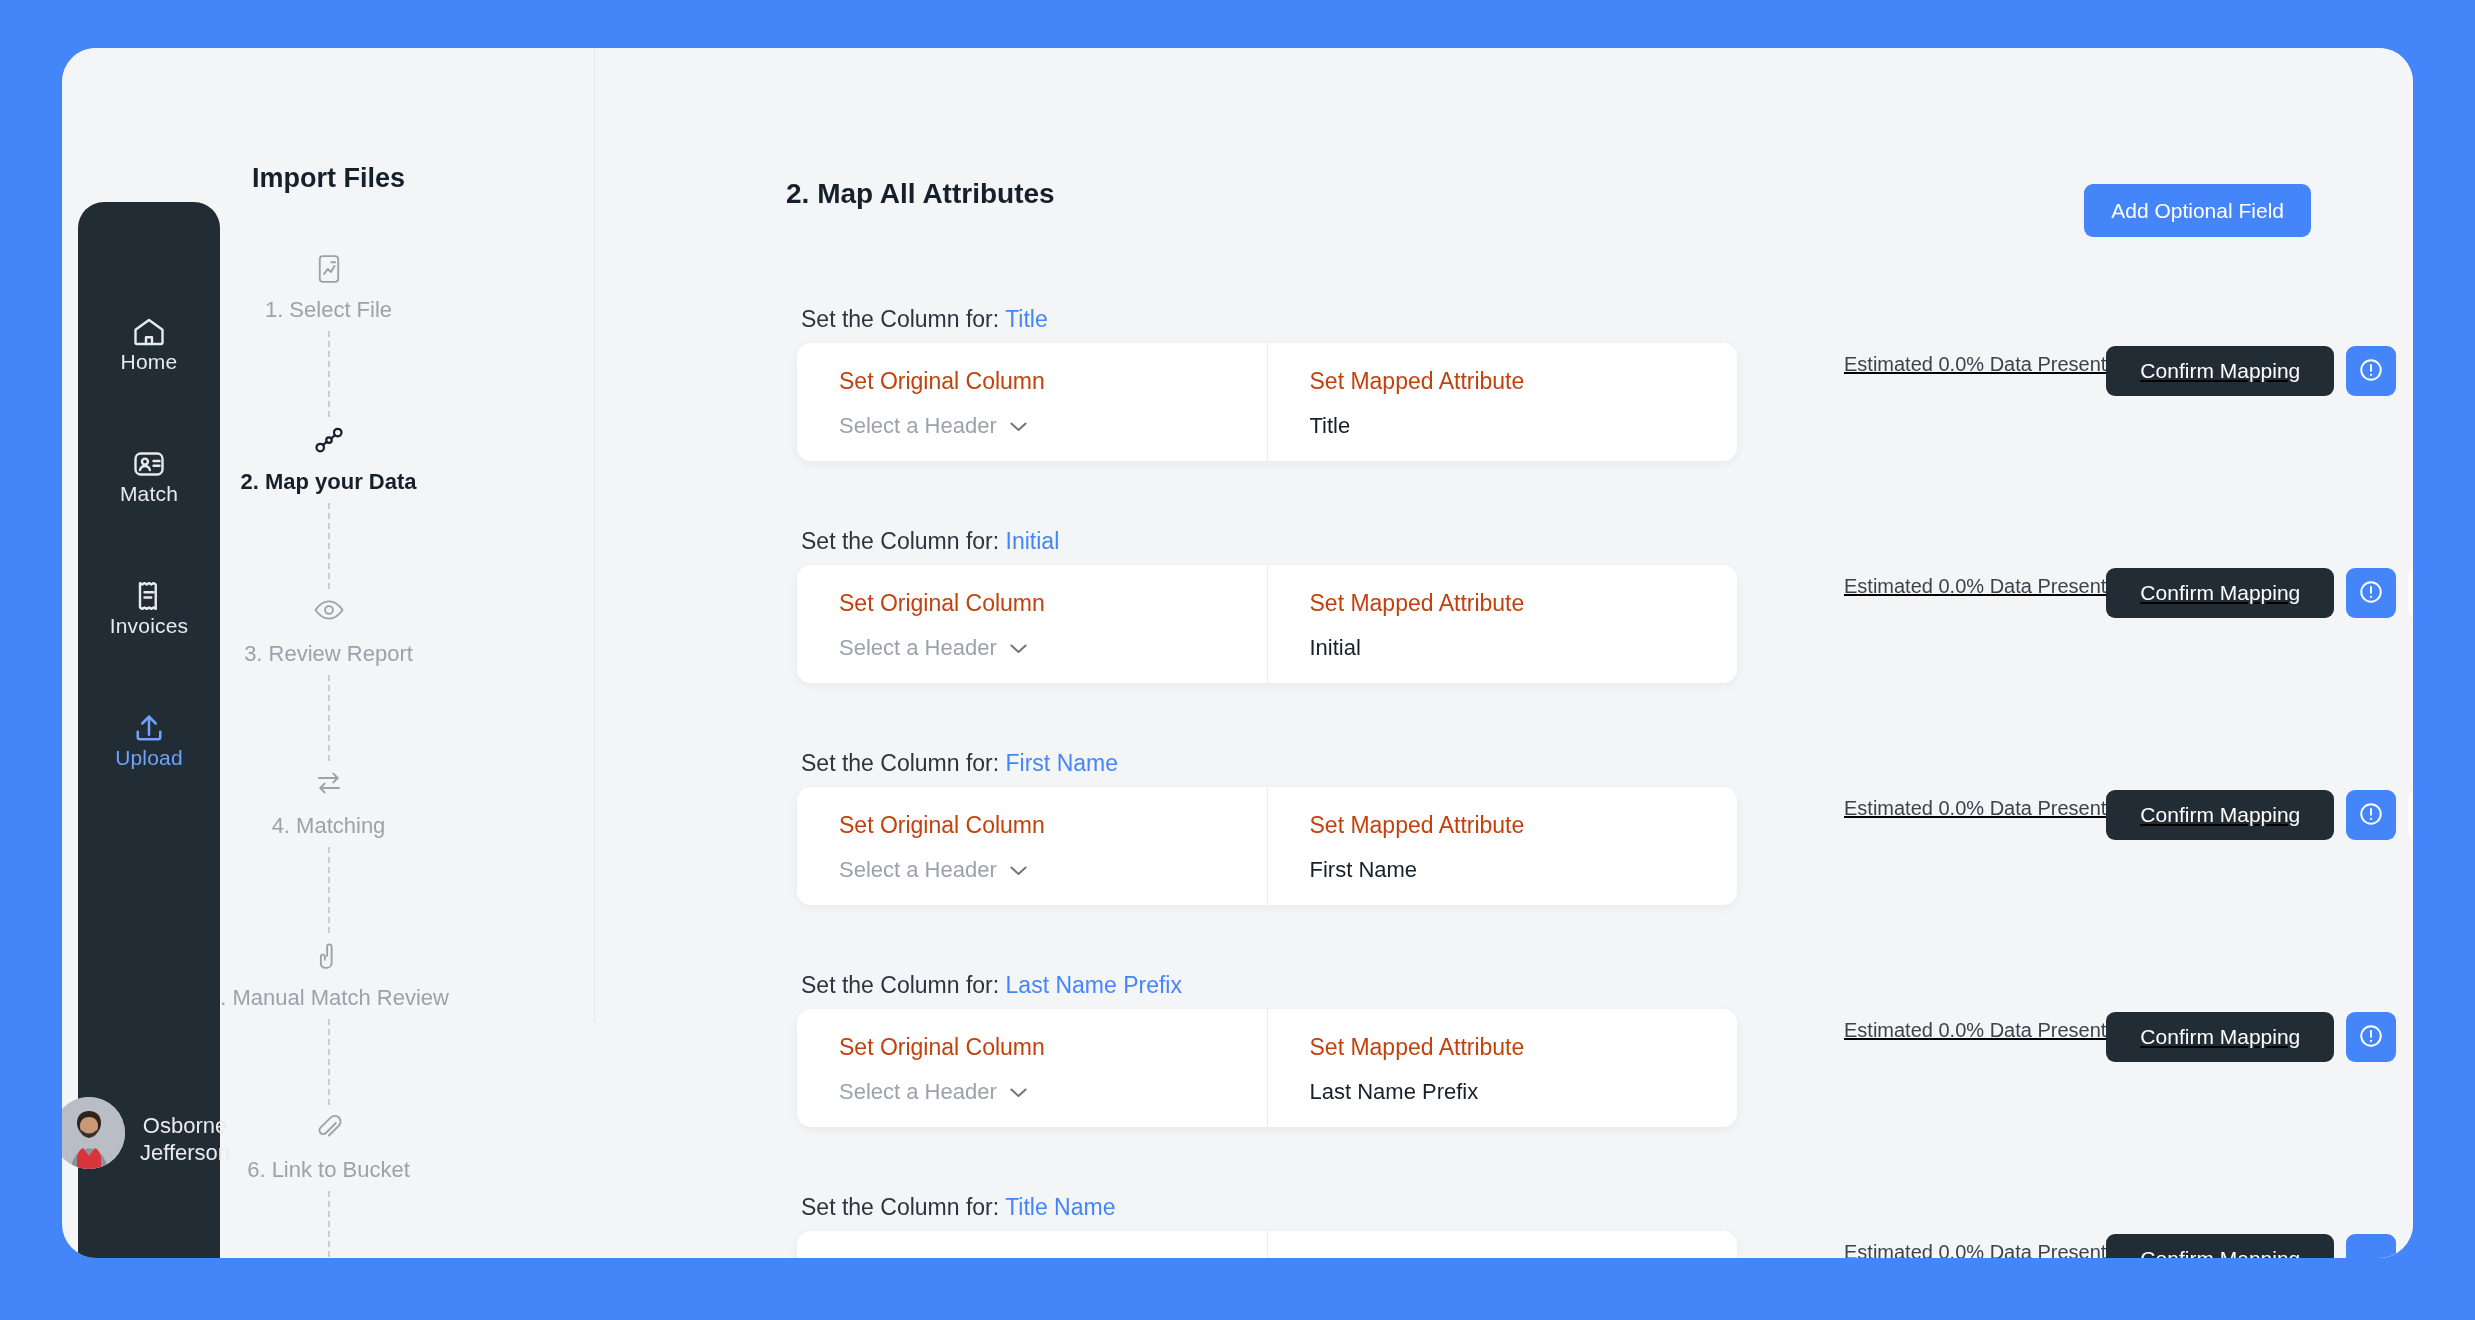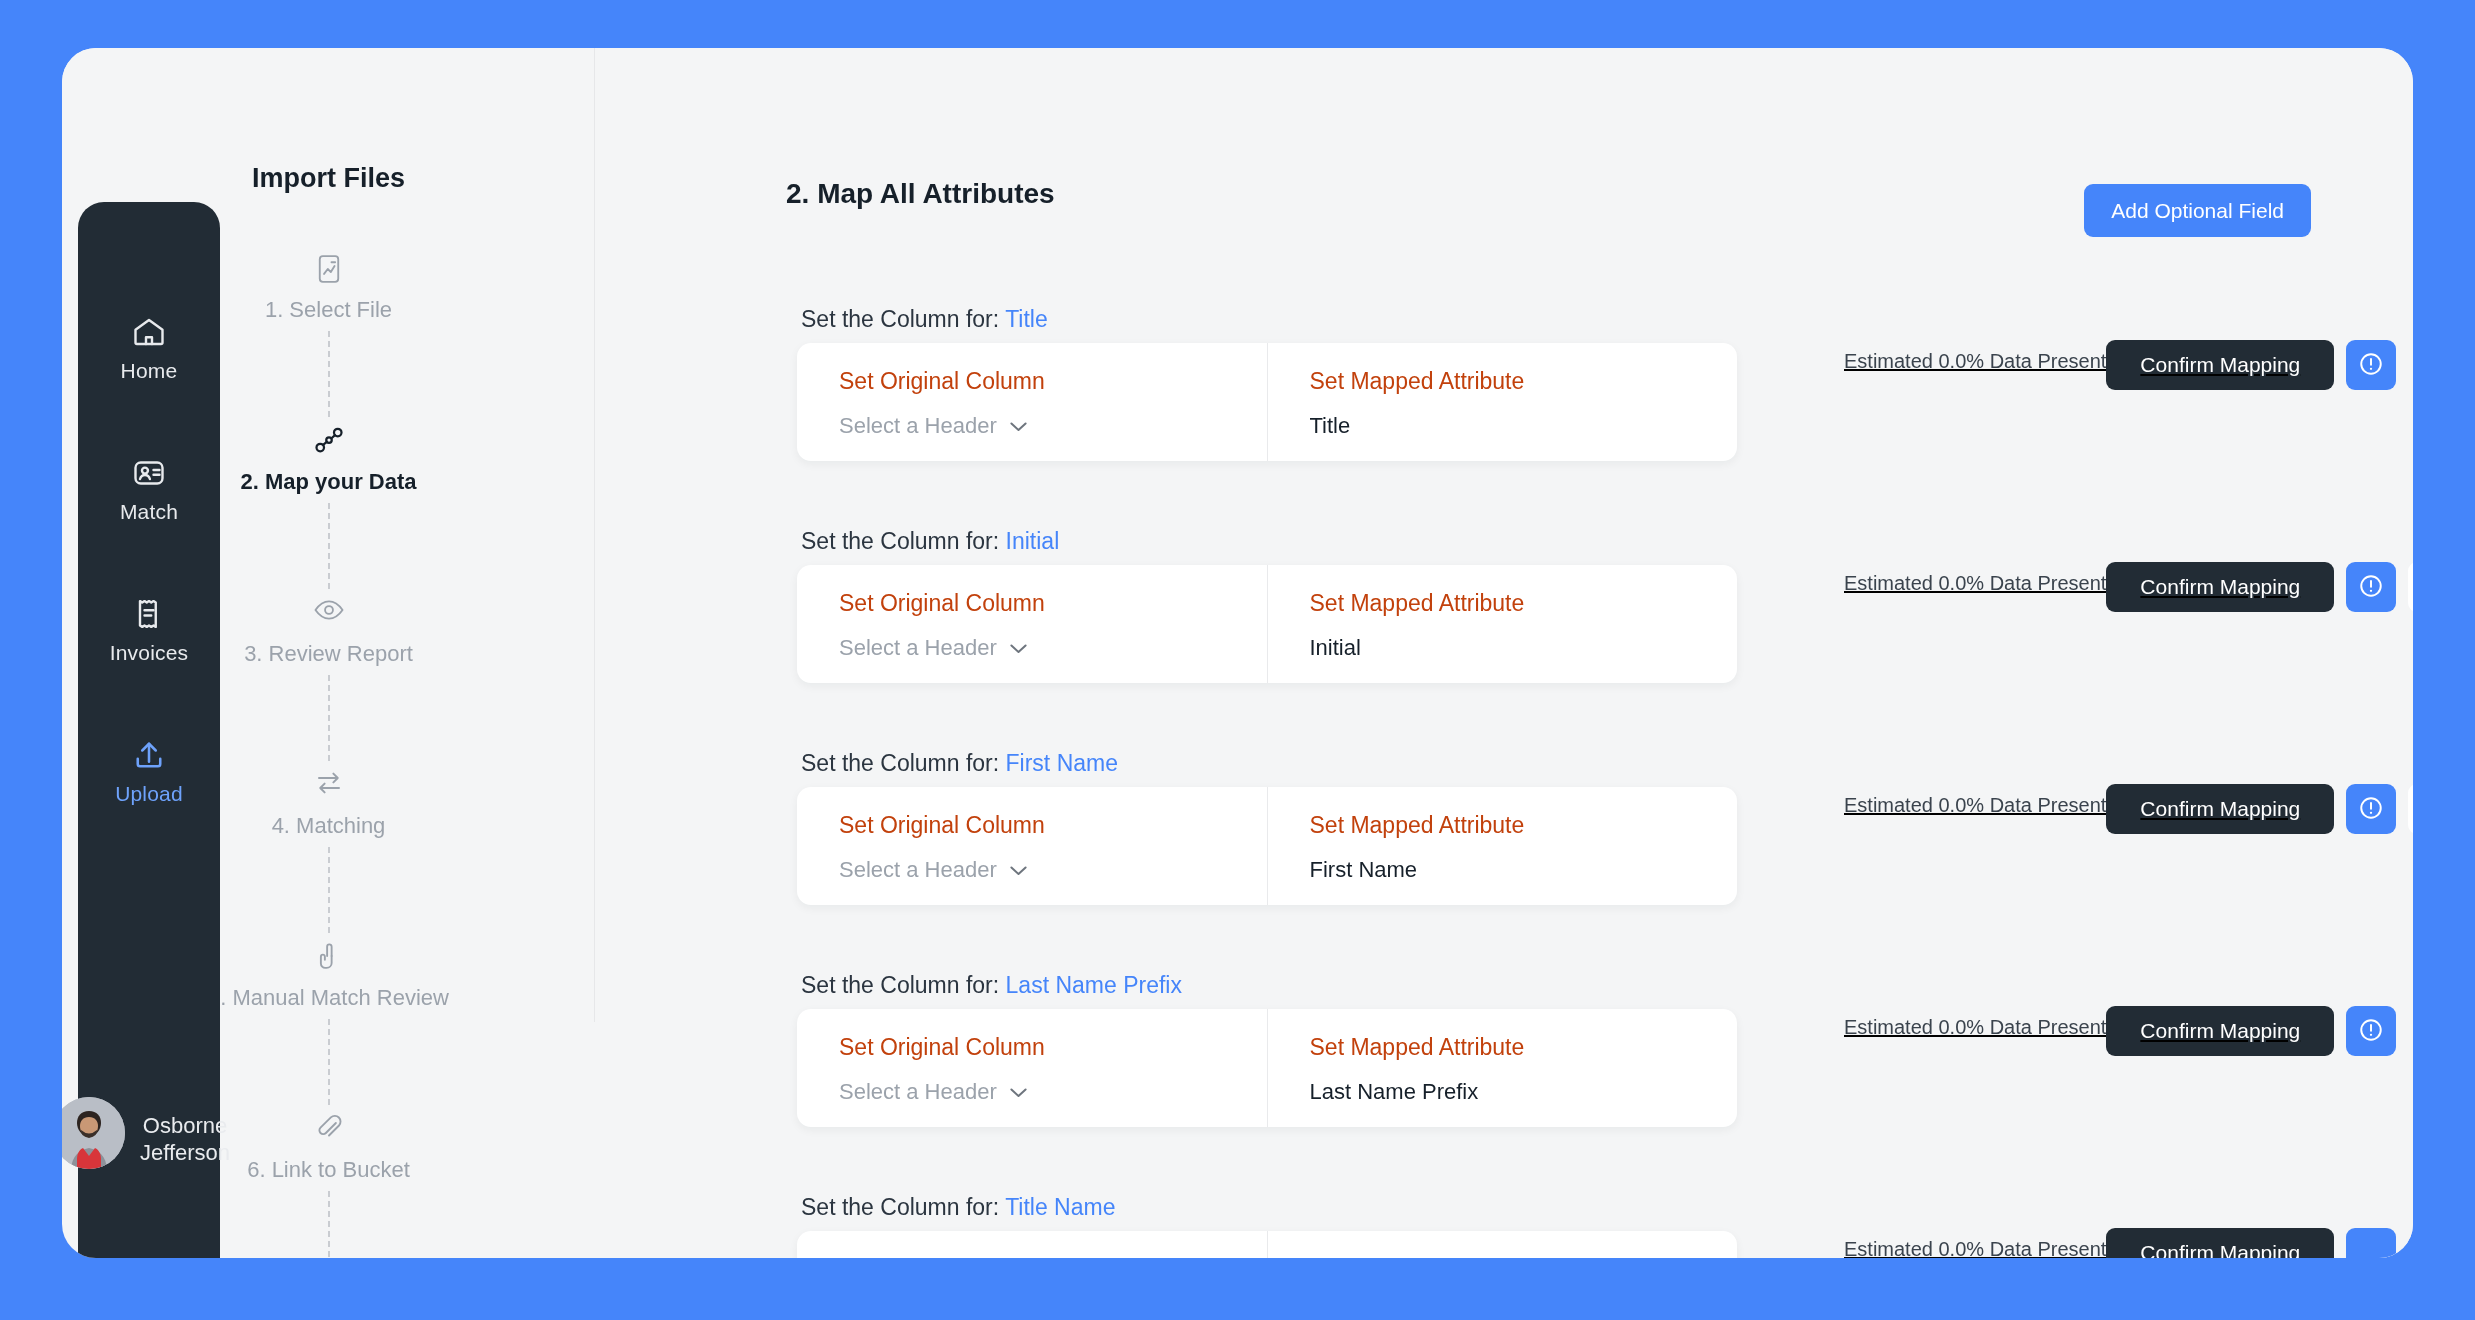--- a/index.html
+++ b/index.html
@@ -37,21 +37,20 @@
     width: 100%;
     display: flex;
     flex-direction: column;
     align-items: center;
     cursor: pointer;
     color: #e8eaed;
     text-decoration: none;
   }
   .nav-item .nav-icon { display: block; line-height: 0; }
   .nav-item .nav-label {
-    margin-top: 9px;
     font-size: 21px;
     letter-spacing: .2px;
     color: #e8eaed;
   }
   .nav-item.active .nav-label { color: #6ea2fb; }
 
   #nav-spacer-top { height: 112px; }
   .nav-gap { height: 72px; }
 
   #nav-profile {
@@ -217,21 +216,21 @@
     flex-direction: row;
     align-items: center;
     text-decoration: underline;
   }
   .est-text {
     font-size: 20px;
     color: #3a434d;
     white-space: nowrap;
   }
   .action-buttons {
-    margin-top: 7px;
+    margin-top: 13px;
     display: flex;
     align-items: center;
     gap: 12px;
   }
   .confirm-btn {
     height: 50px;
     padding: 0 34px;
     border: none;
     border-radius: 9px;
     background: #222c35;

